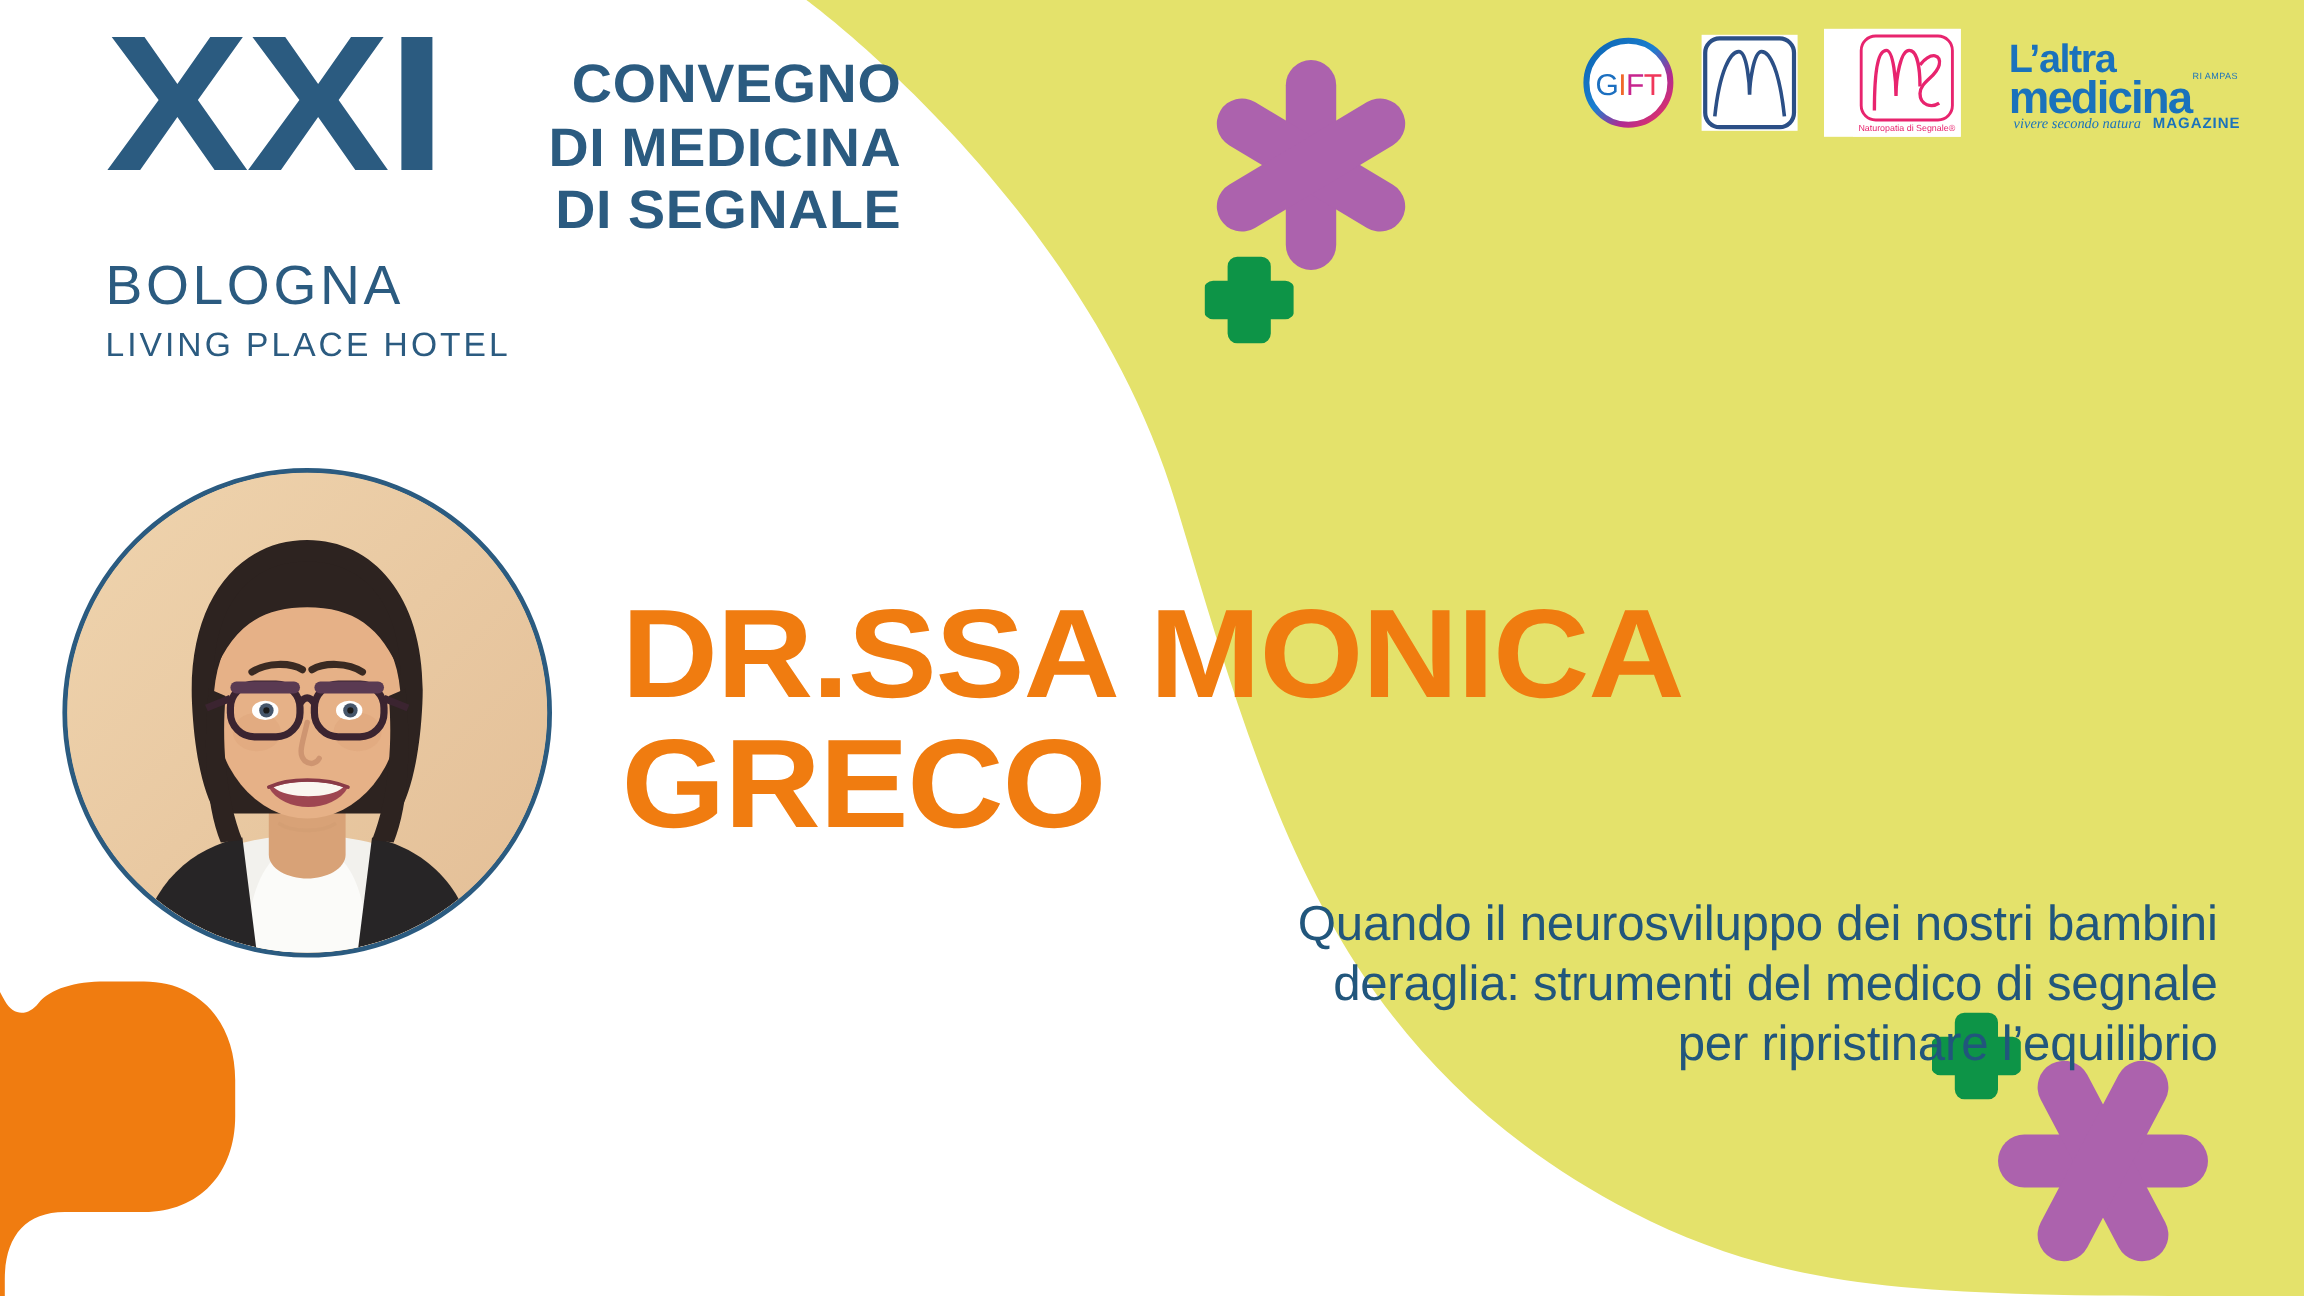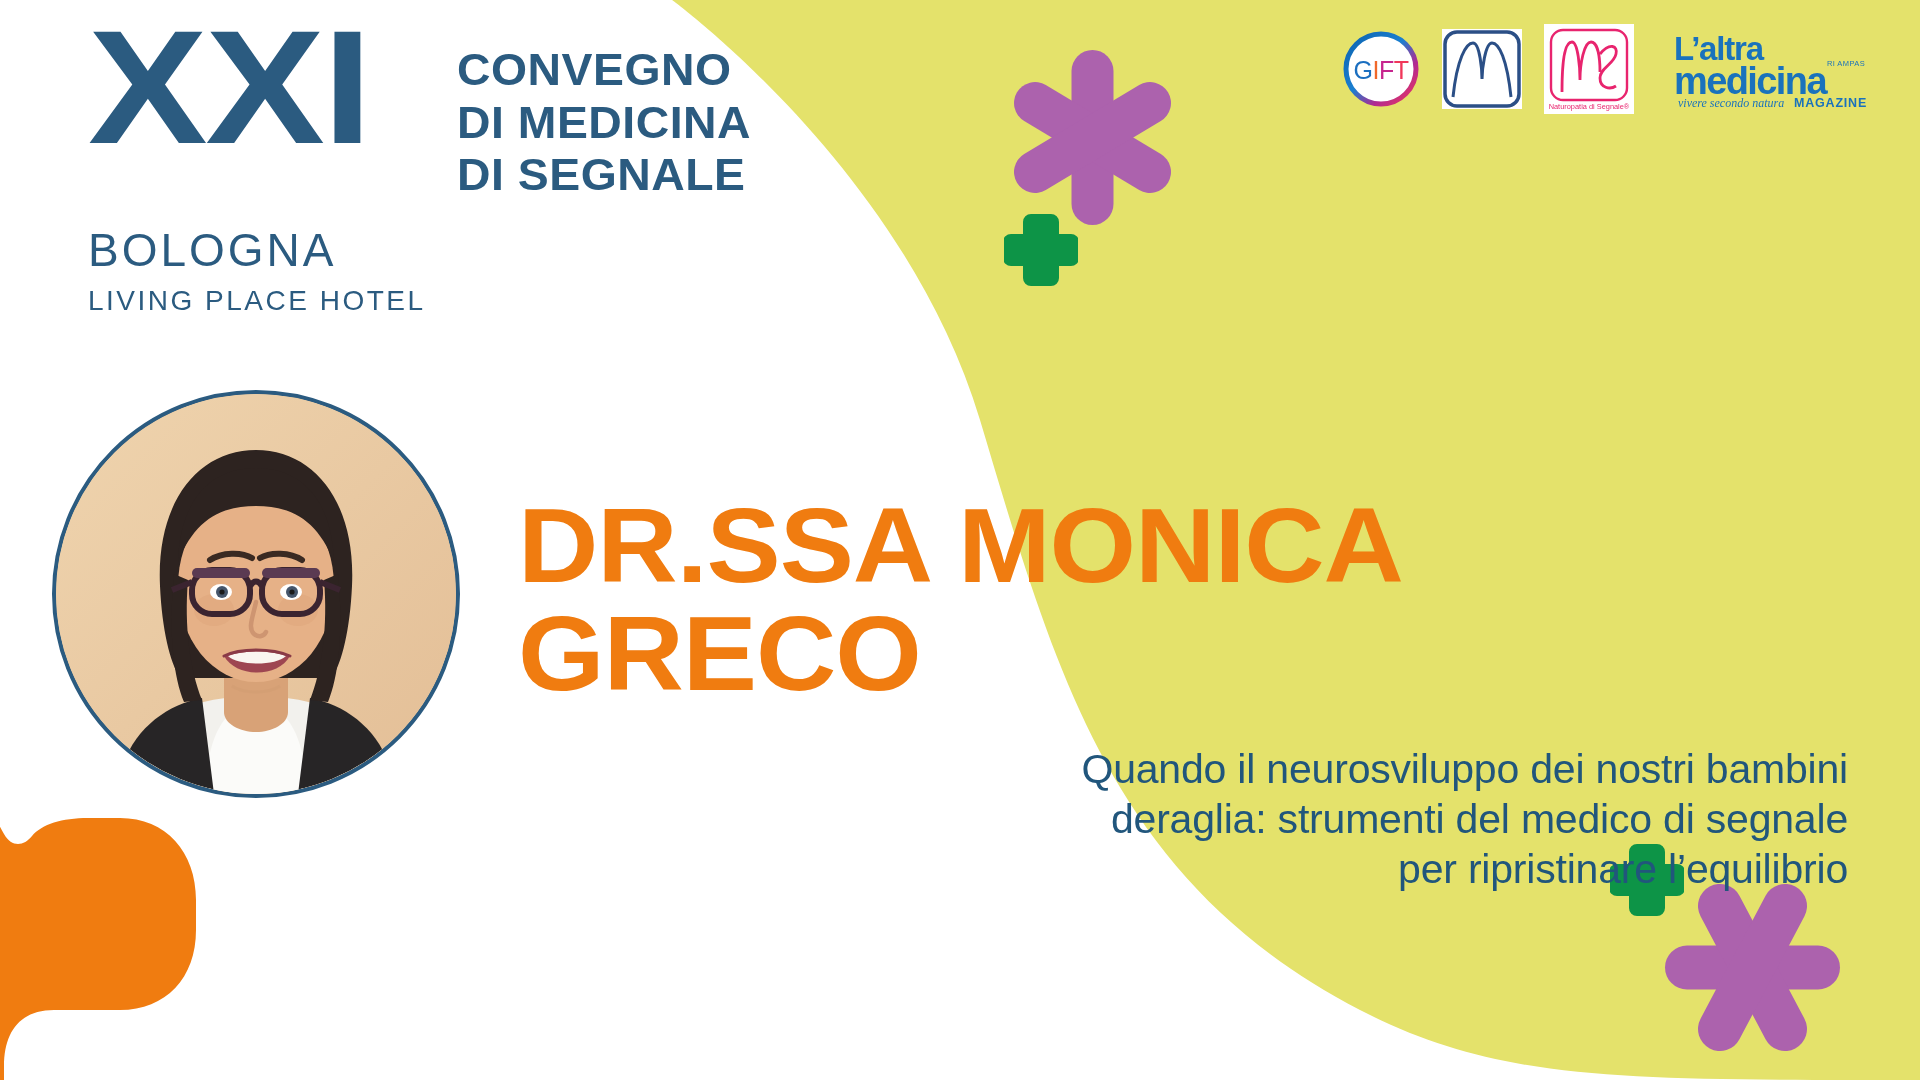--- a/index.html
+++ b/index.html
@@ -44,20 +44,21 @@
   
   .header {
     position: absolute;
     left: 88px;
     top: 18px;
     z-index: 5;
   }
   .header-top {
     display: flex;
     align-items: flex-start;
+    text-align: right;
   }
   .xxi {
     font-family: "Liberation Sans", sans-serif;
     font-weight: bold;
     font-size: 152px;
     line-height: 0.86;
     letter-spacing: -2px;
     color: #2B5B80;
     transform: scaleX(1.18) scaleY(1.06);
     transform-origin: left top;
@@ -69,21 +70,21 @@
     font-weight: bold;
     font-size: 45px;
     line-height: 1.17;
     letter-spacing: 0.5px;
     color: #2B5B80;
     white-space: pre-line;
     transform: scaleX(1.03);
     transform-origin: left top;
   }
   .bologna {
-    margin-top: 25px;
+    margin-top: 12px;
     font-size: 46px;
     font-weight: 400;
     letter-spacing: 3px;
     color: #2B5B80;
     line-height: 1;
   }
   .dates {
     margin-top: 10px;
     font-size: 53px;
     font-weight: bold;
@@ -113,20 +114,21 @@
   .logo-gift {
     width: 78px;
     height: 78px;
     position: relative;
   }
   .logo-ms {
     width: 90px;
     height: 90px;
     background: #ffffff;
     position: relative;
+    padding-left: 24px;
   }
   .logo-mbox {
     width: 80px;
     height: 80px;
     background: #ffffff;
     position: relative;
   }
   .logo-altramedicina {
     width: 200px;
     height: 86px;

